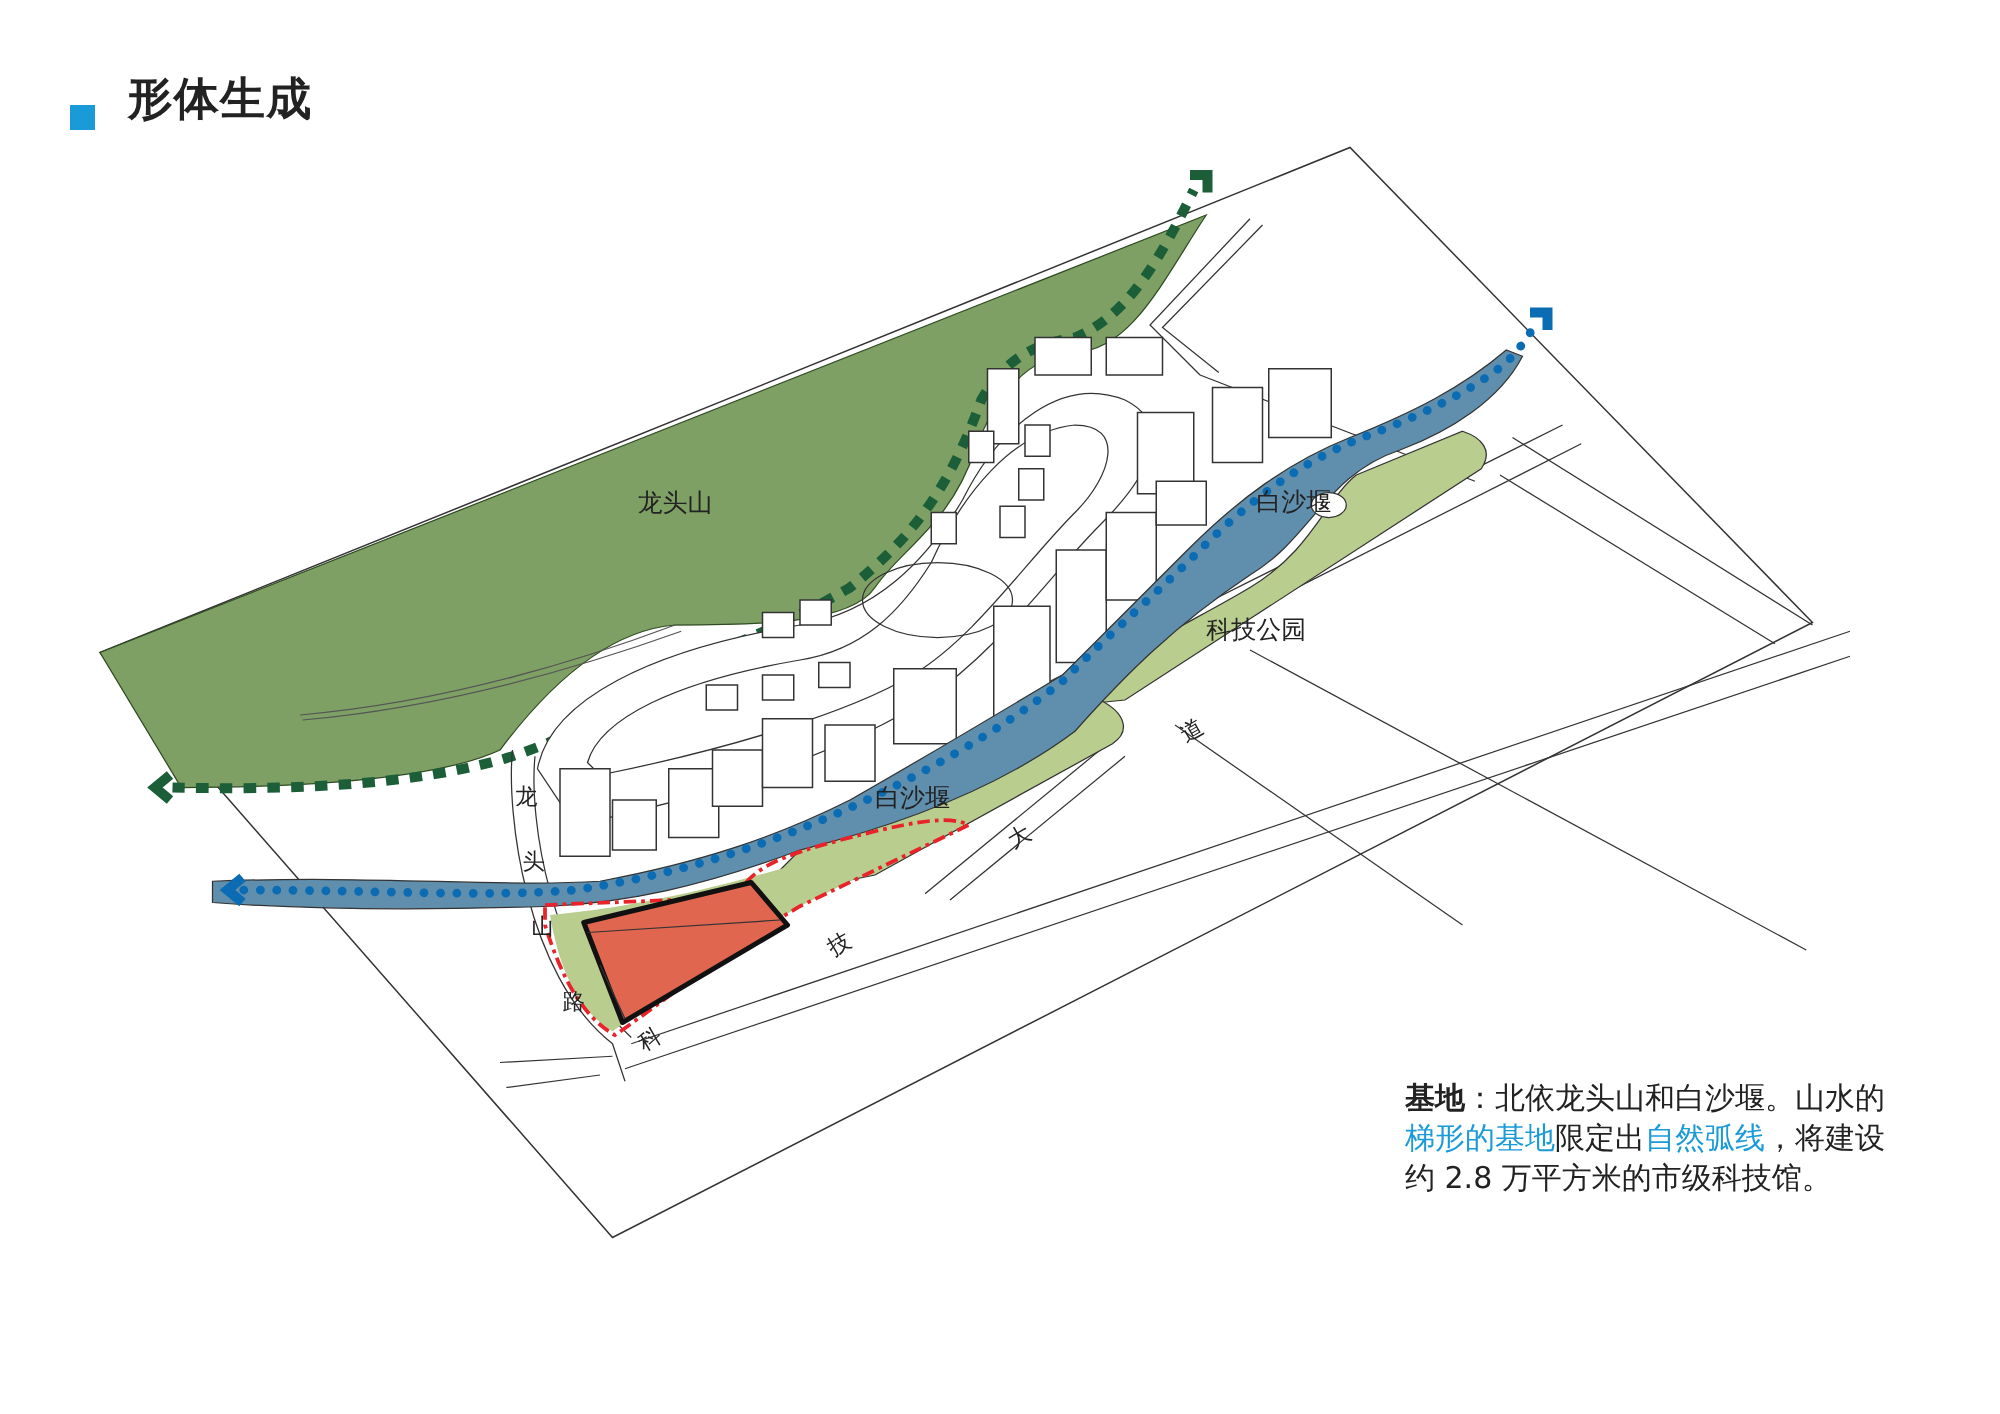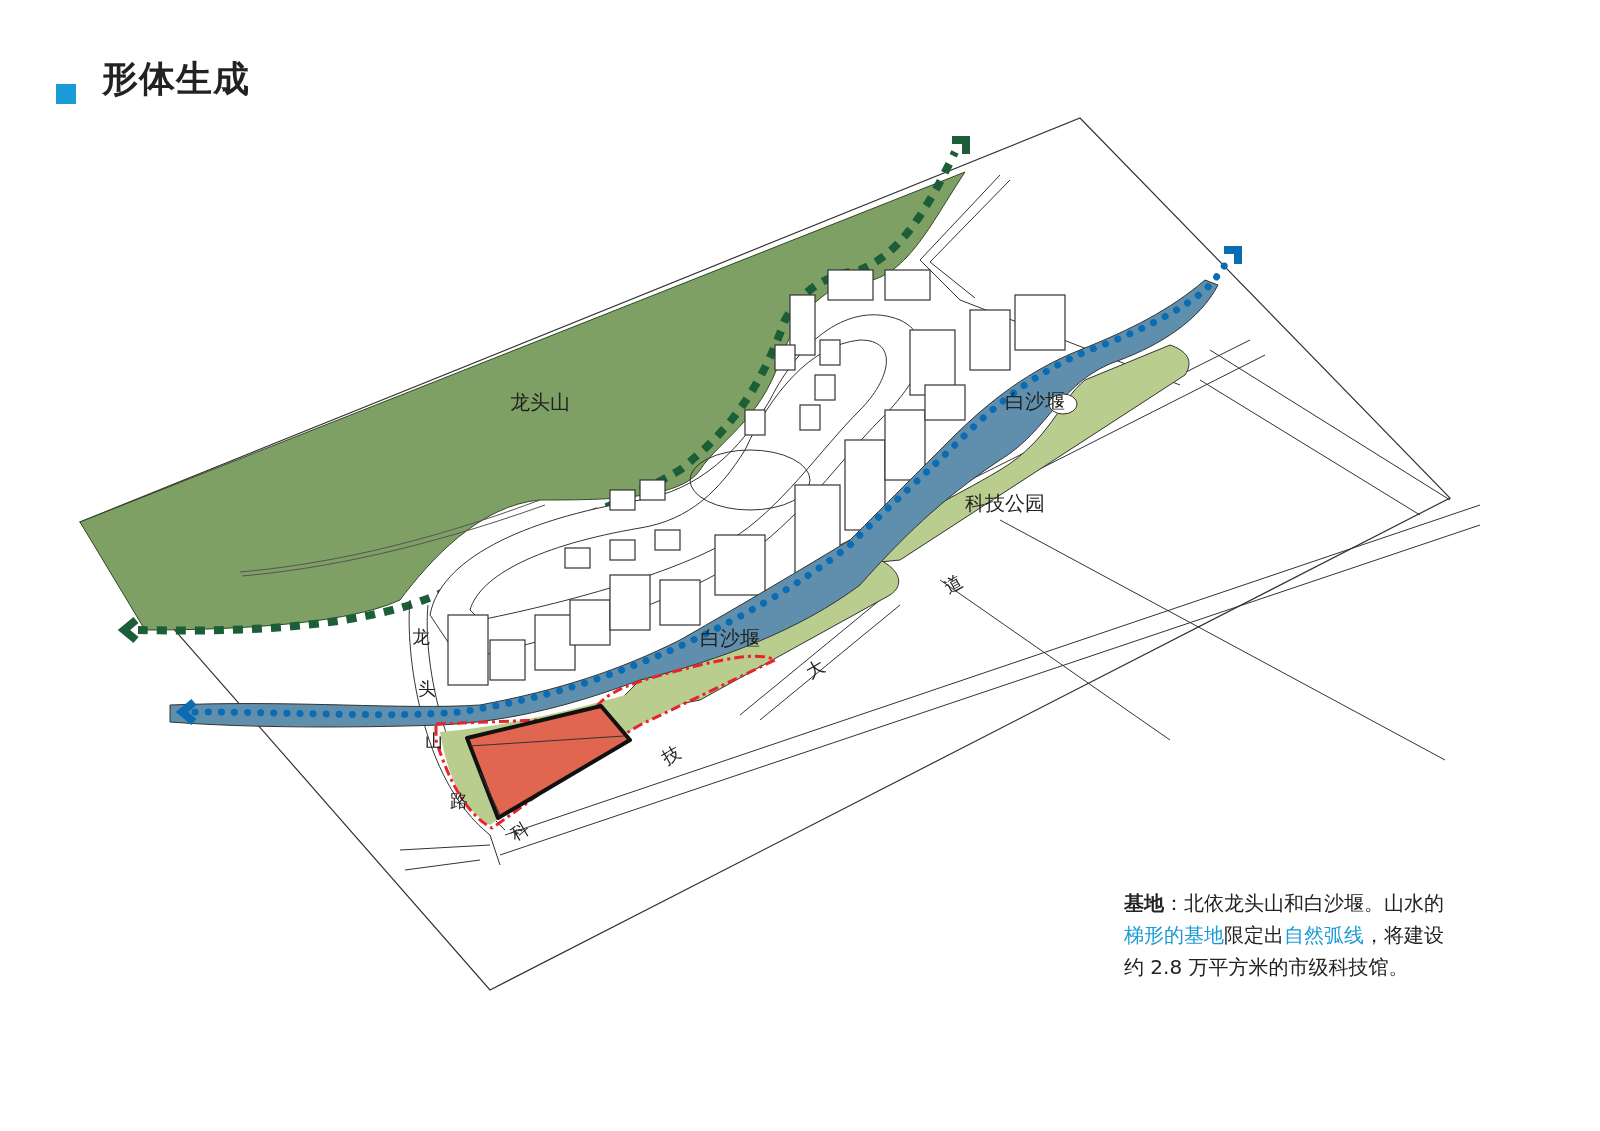--- a/index.html
+++ b/index.html
@@ -3,21 +3,21 @@
 <meta charset="utf-8">
 <style>
   html, body { margin:0; padding:0; background:#ffffff; }
   body { width:1600px; height:1131px; position:relative; overflow:hidden; font-family:"DejaVu Sans", sans-serif; }
   .title-wrap { position:absolute; left:56px; top:55px; display:flex; align-items:flex-end; }
   .title-square { width:20px; height:20px; margin-right:26px; }
   .title-text { font-size:36px; font-weight:bold; color:#222; letter-spacing:1px; }
   svg.map { position:absolute; left:0; top:0; }
   .map-label { font-family:"DejaVu Sans", sans-serif; fill:#222; font-size:20px; }
   .road-label { font-family:"DejaVu Sans", sans-serif; fill:#222; font-size:18px; }
-  .desc { position:absolute; left:1124px; top:887px; font-size:20px; line-height:32px; color:#222; width:440px; }
+  .desc { position:absolute; left:1124px; top:862px; font-size:24px; line-height:32px; color:#222; width:440px; }
   .desc .bold { font-weight:bold; }
   .desc .hl { color:#1a9bd7; }
 </style>
 </head>
 <body>
 
 <div class="title-wrap">
   <div class="title-square" style="background:#1a9bd7;"></div>
   <div class="title-text">形体生成</div>
 </div>

